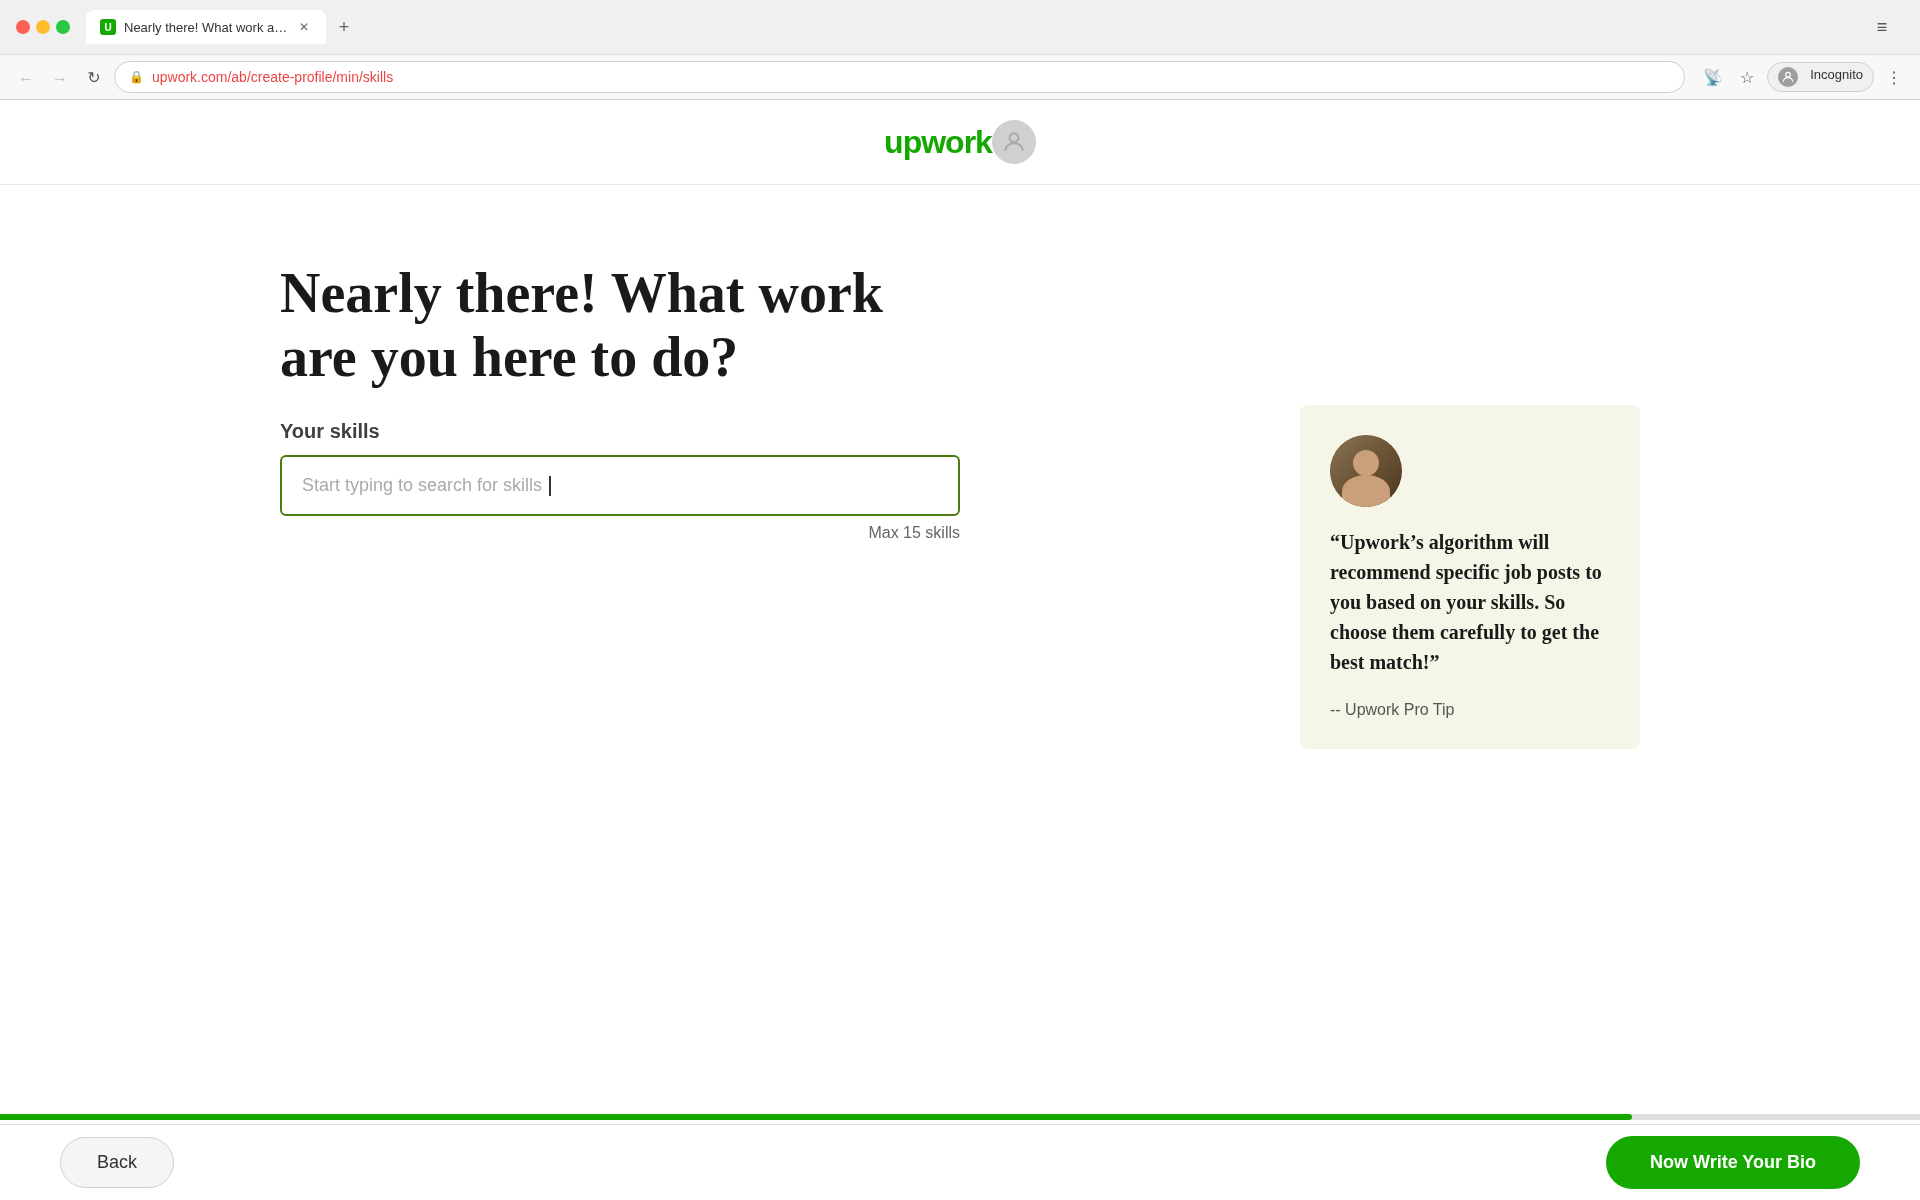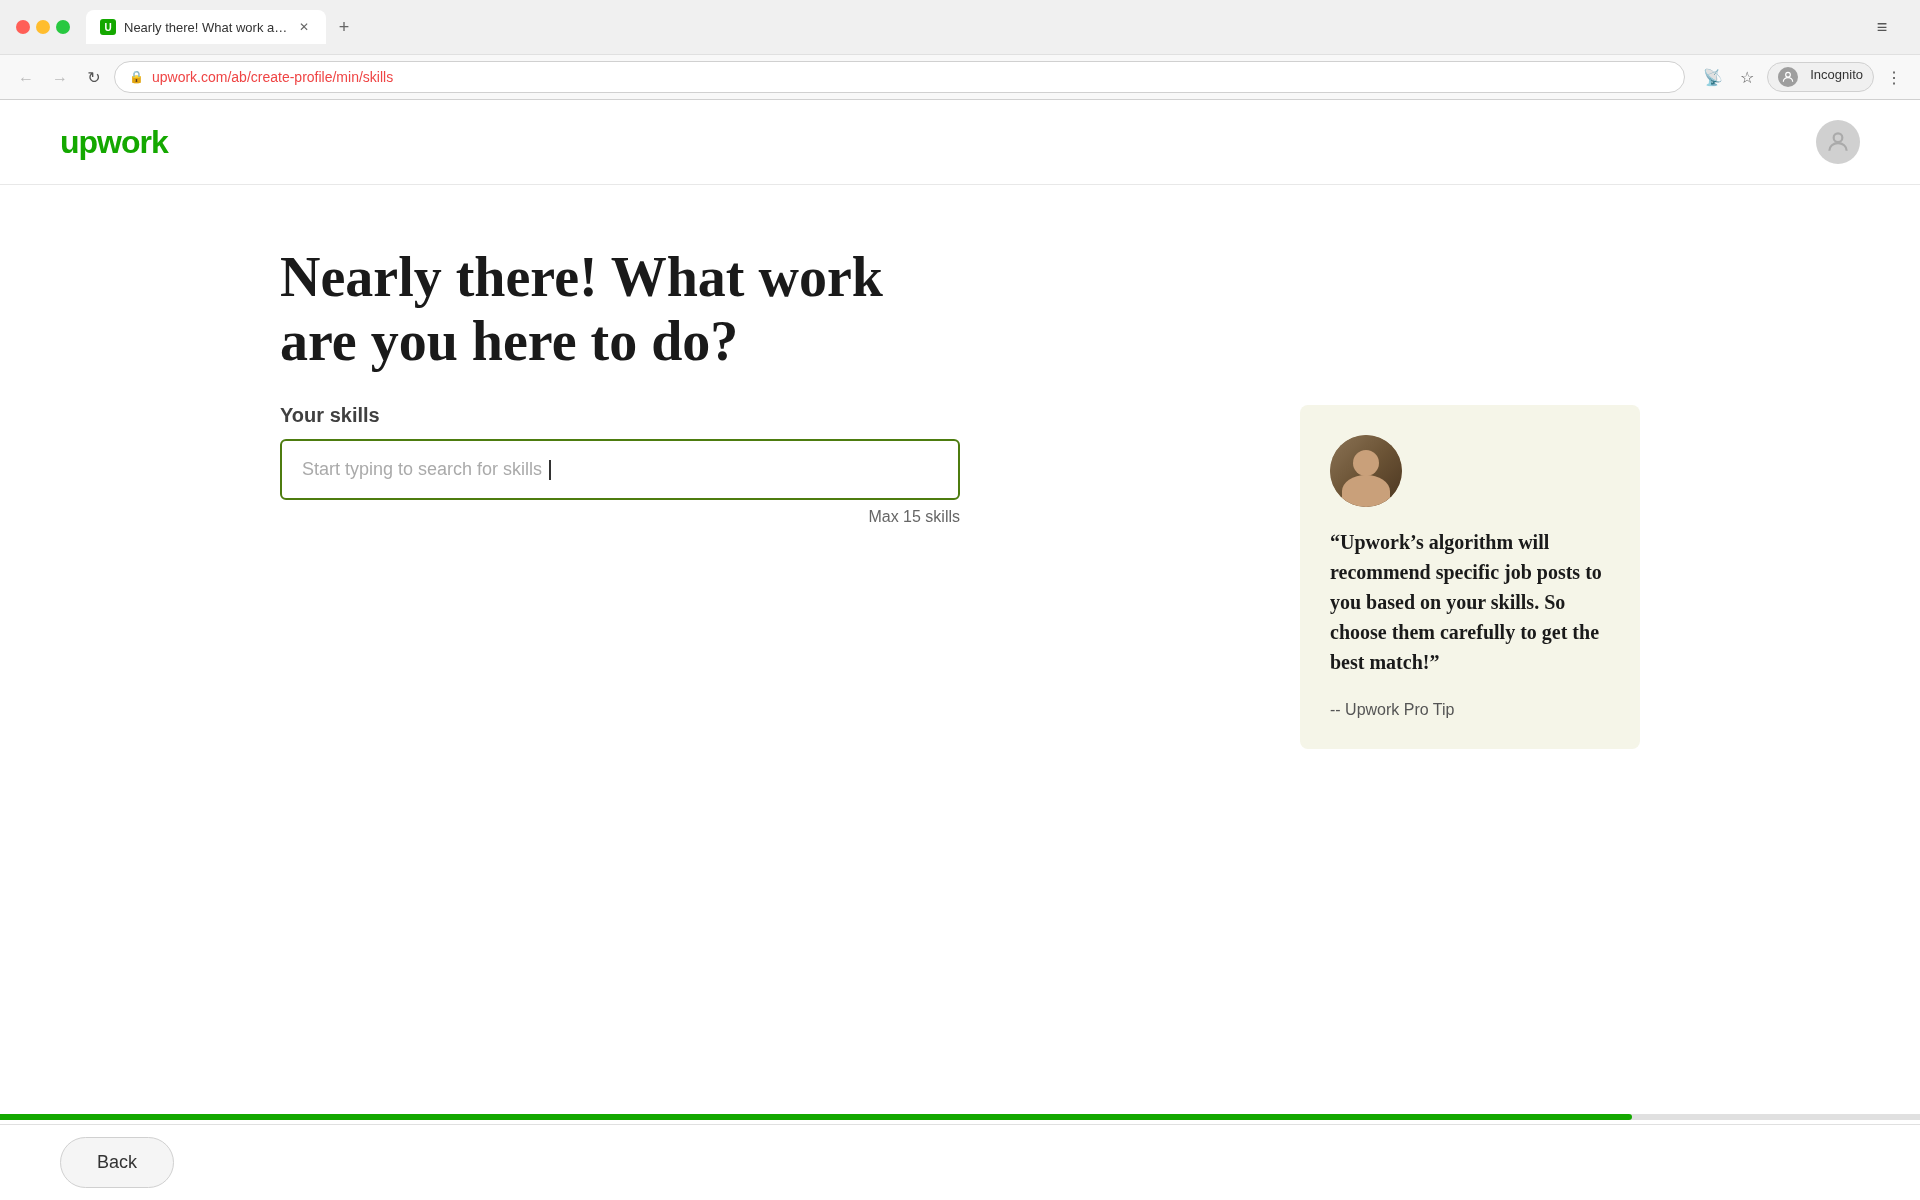--- a/index.html
+++ b/index.html
@@ -209,21 +209,21 @@
       width: 100%;
       background: #fff;
       min-height: calc(1200px - 90px);
       position: relative;
     }
 
     
     .site-header {
       display: flex;
       align-items: center;
-      justify-content: space-between;
+      justify-content: center;
       padding: 20px 60px;
       border-bottom: 1px solid #e8e8e8;
     }
 
     .logo {
       font-size: 32px;
       font-weight: 900;
       color: #14a800;
       letter-spacing: -1px;
     }
@@ -256,20 +256,21 @@
       max-width: 680px;
     }
 
     .page-title {
       font-size: 56px;
       font-weight: 800;
       color: #1a1a1a;
       line-height: 1.15;
       margin-bottom: 30px;
       font-family: Georgia, 'Times New Roman', serif;
+      margin-top: 16px;
     }
 
     .page-description {
       font-size: 18px;
       color: #555;
       line-height: 1.6;
       margin-bottom: 40px;
     }
 
     .skills-label {
@@ -536,13 +537,14 @@
   </div>
 
 </div>
 
 <div class="progress-bar-container">
   <div class="progress-bar-fill" style="width: 85%;"></div>
 </div>
 
 <div class="bottom-bar">
   <button class="back-button">Back</button>
+  <button class="next-button">Now Write Your Bio</button>
 </div>
 
 </body></html>

